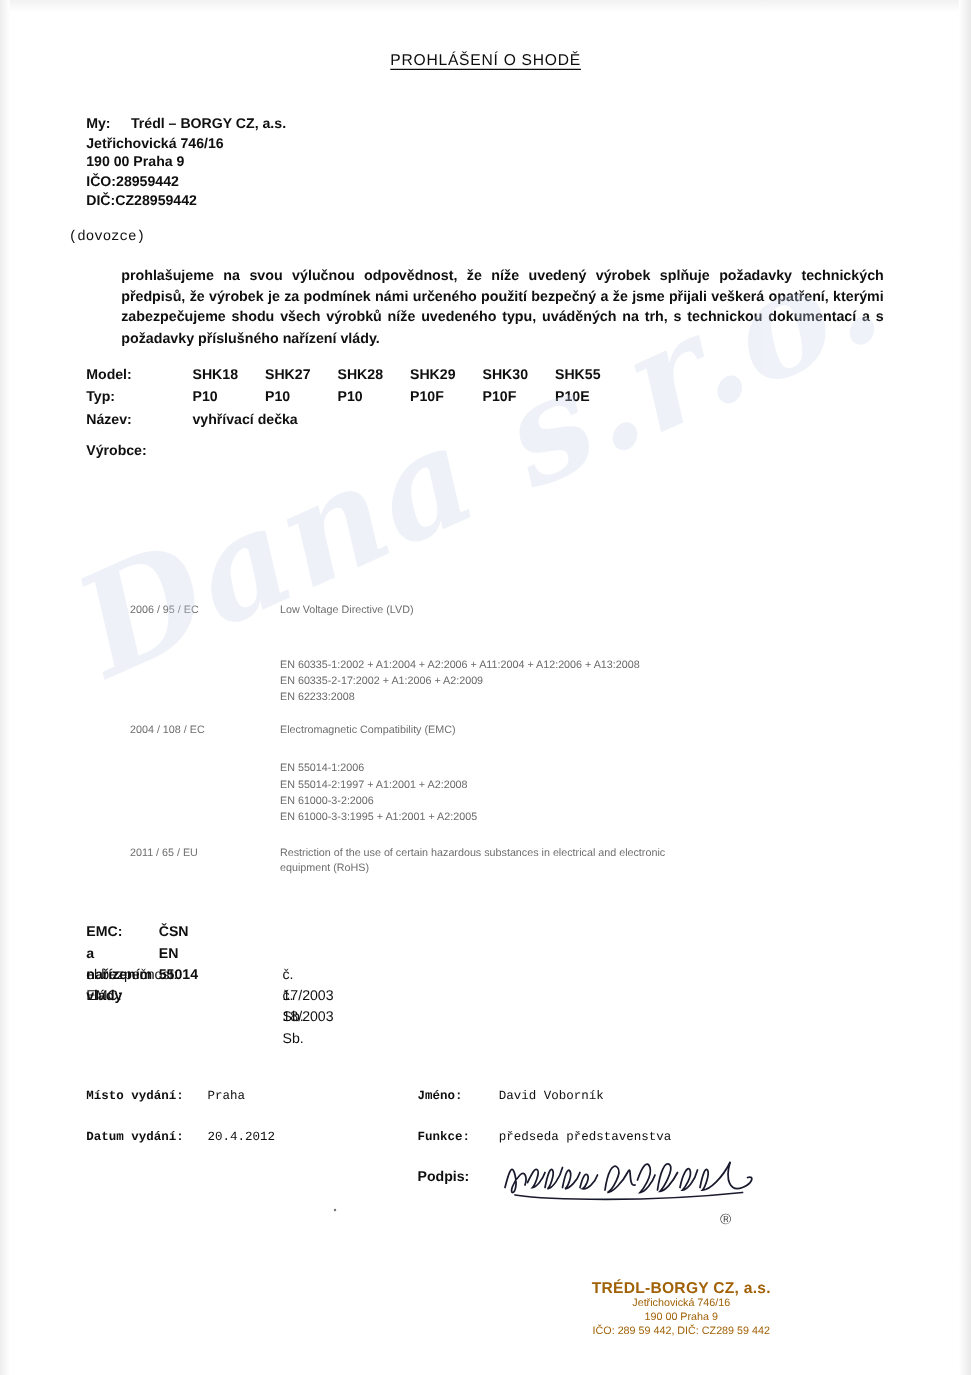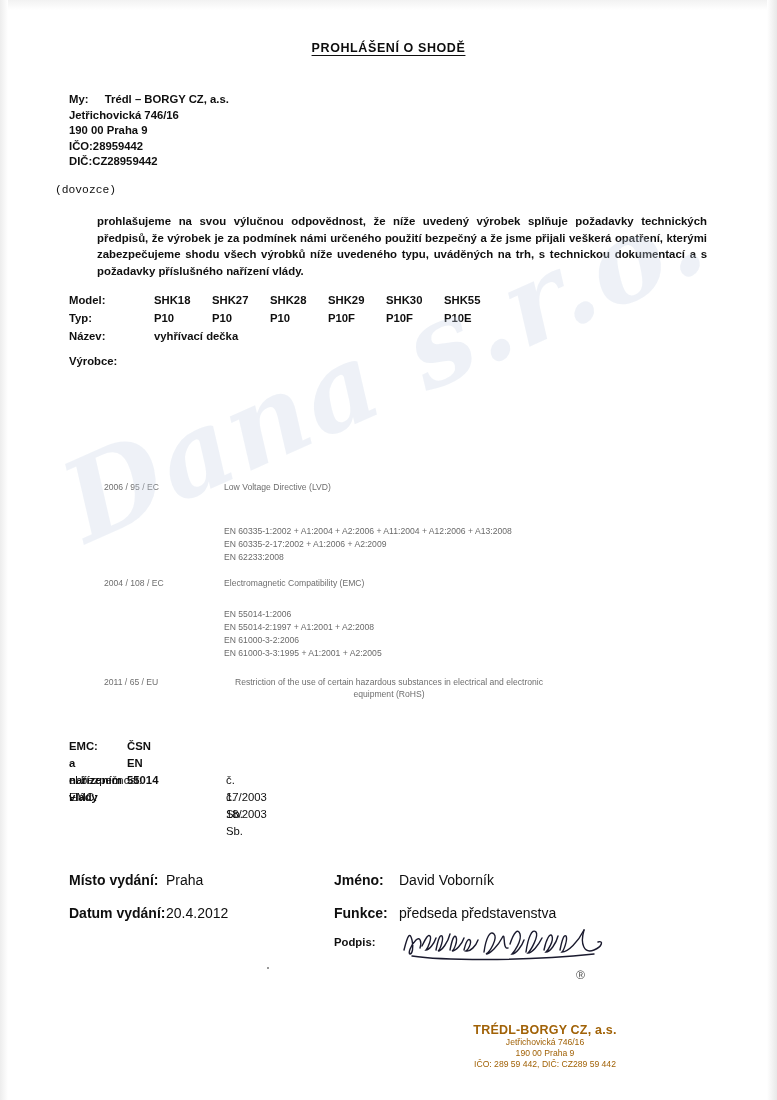--- a/index.html
+++ b/index.html
@@ -47,21 +47,21 @@
     width: 777px;
     height: 1100px;
   }
   .title {
     position: absolute;
     left: 0;
     top: 41px;
     width: 777px;
     text-align: center;
     font-size: 12.5px;
-    font-weight: bold;
+    font-weight: normal;
     letter-spacing: 0.6px;
     color: #0d0d0d;
     text-decoration: underline;
     text-underline-offset: 3px;
   }
   .blk {
     position: absolute;
     font-size: 11.3px;
     color: #0f0f0f;
     line-height: 15.6px;
@@ -164,22 +164,23 @@
     top: 810px;
     font-size: 11.4px;
     font-weight: bold;
     color: #0f0f0f;
   }
   .sign-grid {
     position: absolute;
     left: 69px;
     top: 872px;
     width: 600px;
-    font-size: 14px;
-    color: #0f0f0f;
+    font-size: 10px;
+    color: #0f0f0f;
+    font-family: Liberation Mono, monospace;
   }
   .sign-grid .row { position: relative; height: 33px; }
   .sign-grid .k { position: absolute; left: 0; font-weight: bold; }
   .sign-grid .v { position: absolute; left: 97px; }
   .sign-grid .k2 { position: absolute; left: 265px; font-weight: bold; }
   .sign-grid .v2 { position: absolute; left: 330px; }
   .sign-label {
     position: absolute;
     left: 334px;
     top: 936px;
@@ -318,21 +319,21 @@
       </div>
       <div class="stds" style="margin-bottom:16px;">
         <div>EN 55014-1:2006</div>
         <div>EN 55014-2:1997 + A1:2001 + A2:2008</div>
         <div>EN 61000-3-2:2006</div>
         <div>EN 61000-3-3:1995 + A1:2001 + A2:2005</div>
       </div>
 
       <div class="row" style="height:26px;">
         <div class="dir">2011 / 65 / EU</div>
-        <div class="desc" style="width:330px;text-align:center;">Restriction of the use of certain hazardous substances in electrical and electronic equipment (RoHS)</div>
+        <div class="desc" style="width:330px;">Restriction of the use of certain hazardous substances in electrical and electronic equipment (RoHS)</div>
       </div>
 
     </div>
 
     <div class="emc-blk">
       <div class="r">
         <span class="c1 bold">EMC:</span>
         <span class="c2 bold">ČSN EN 55014</span>
       </div>
       <div class="r">

